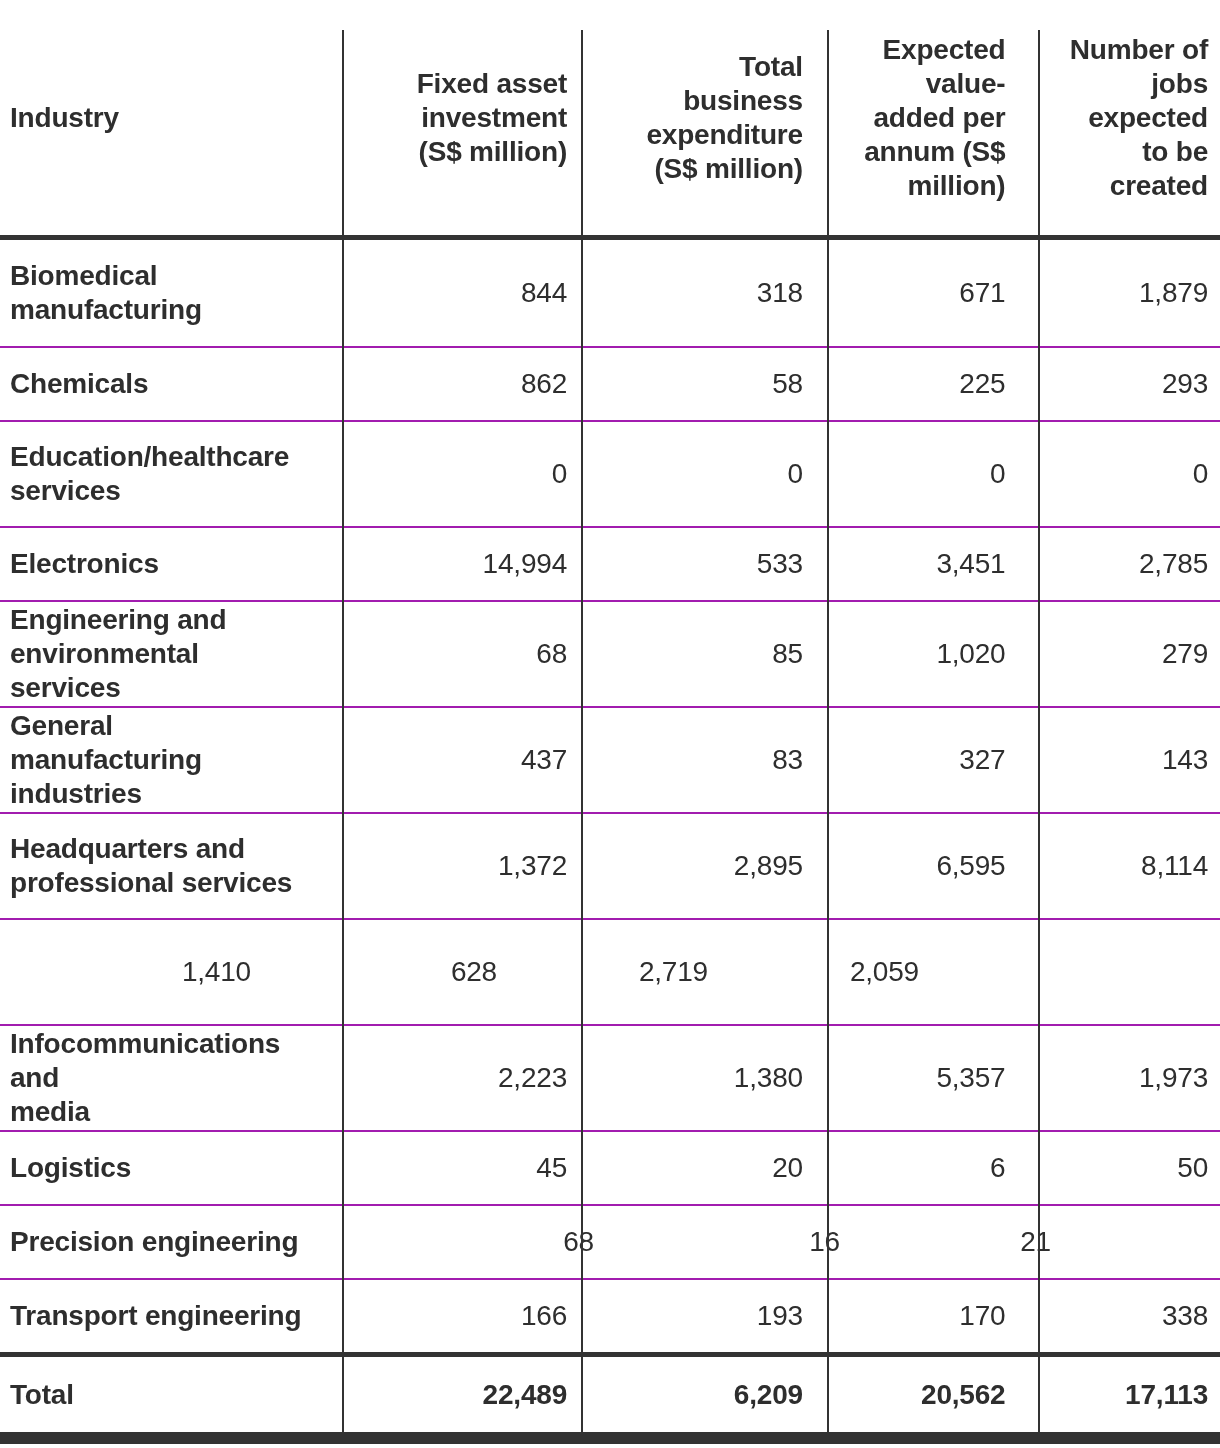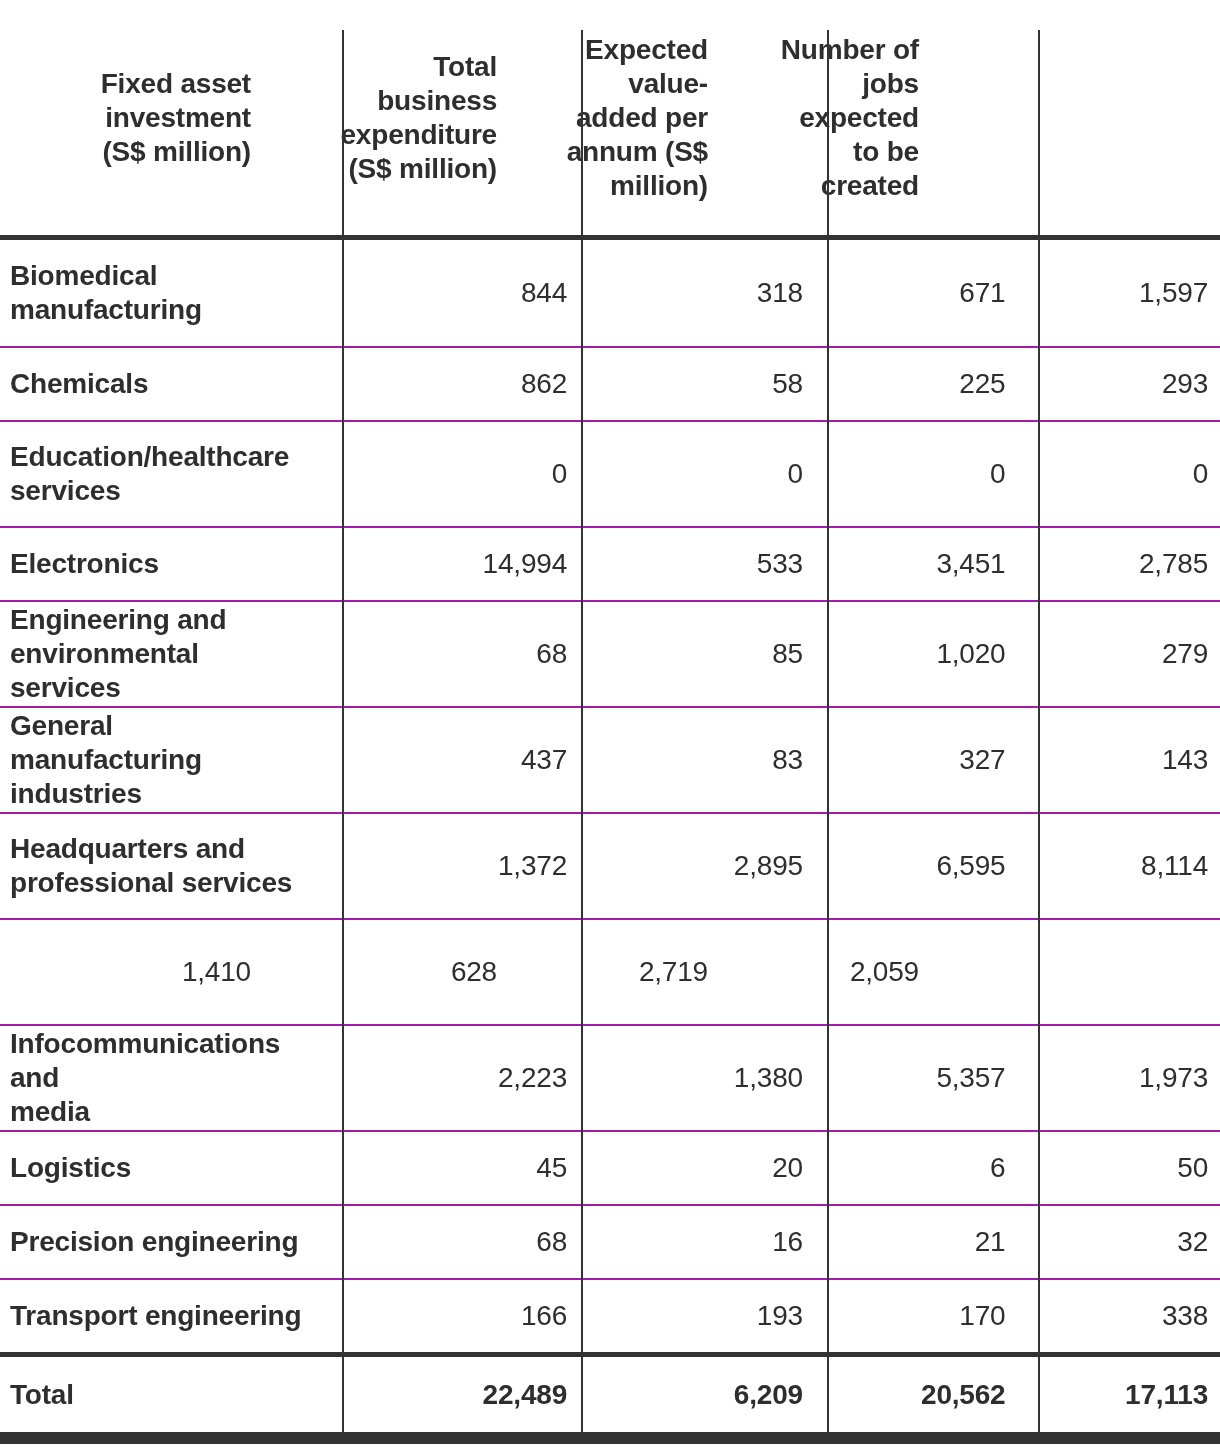--- a/index.html
+++ b/index.html
@@ -63,20 +63,21 @@
   .vl2 { left: 581px; }
   .vl3 { left: 827px; }
   .vl4 { left: 1038px; }
 </style>
 </head>
 <body>
 
 <div class="tbl-wrap">
 
   <div class="row hdr">
+    <div class="cell c0">Industry</div>
     <div class="cell c1">Fixed asset
 investment
 (S$ million)</div>
     <div class="cell c2">Total
 business
 expenditure
 (S$ million)</div>
     <div class="cell c3">Expected
 value-
 added per
@@ -89,21 +90,21 @@
 created</div>
   </div>
 
   <div id="table-body">
   <div class="row body-row row-tall">
     <div class="cell c0 industry">Biomedical
 manufacturing</div>
     <div class="cell c1 val">844</div>
     <div class="cell c2 val">318</div>
     <div class="cell c3 val">671</div>
-    <div class="cell c4 val">1,597</div>
+    <div class="cell c4 val">1,879</div>
   </div>
 
   <div class="row body-row row-short">
     <div class="cell c0 industry">Chemicals</div>
     <div class="cell c1 val">862</div>
     <div class="cell c2 val">58</div>
     <div class="cell c3 val">225</div>
     <div class="cell c4 val">293</div>
   </div>
 
@@ -173,21 +174,20 @@
     <div class="cell c2 val">20</div>
     <div class="cell c3 val">6</div>
     <div class="cell c4 val">50</div>
   </div>
 
   <div class="row body-row row-short">
     <div class="cell c0 industry">Precision engineering</div>
     <div class="cell c1 val">68</div>
     <div class="cell c2 val">16</div>
     <div class="cell c3 val">21</div>
-    <div class="cell c4 val">32</div>
   </div>
 
   <div class="row body-row row-short">
     <div class="cell c0 industry">Transport engineering</div>
     <div class="cell c1 val">166</div>
     <div class="cell c2 val">193</div>
     <div class="cell c3 val">170</div>
     <div class="cell c4 val">338</div>
   </div>
 </div>

